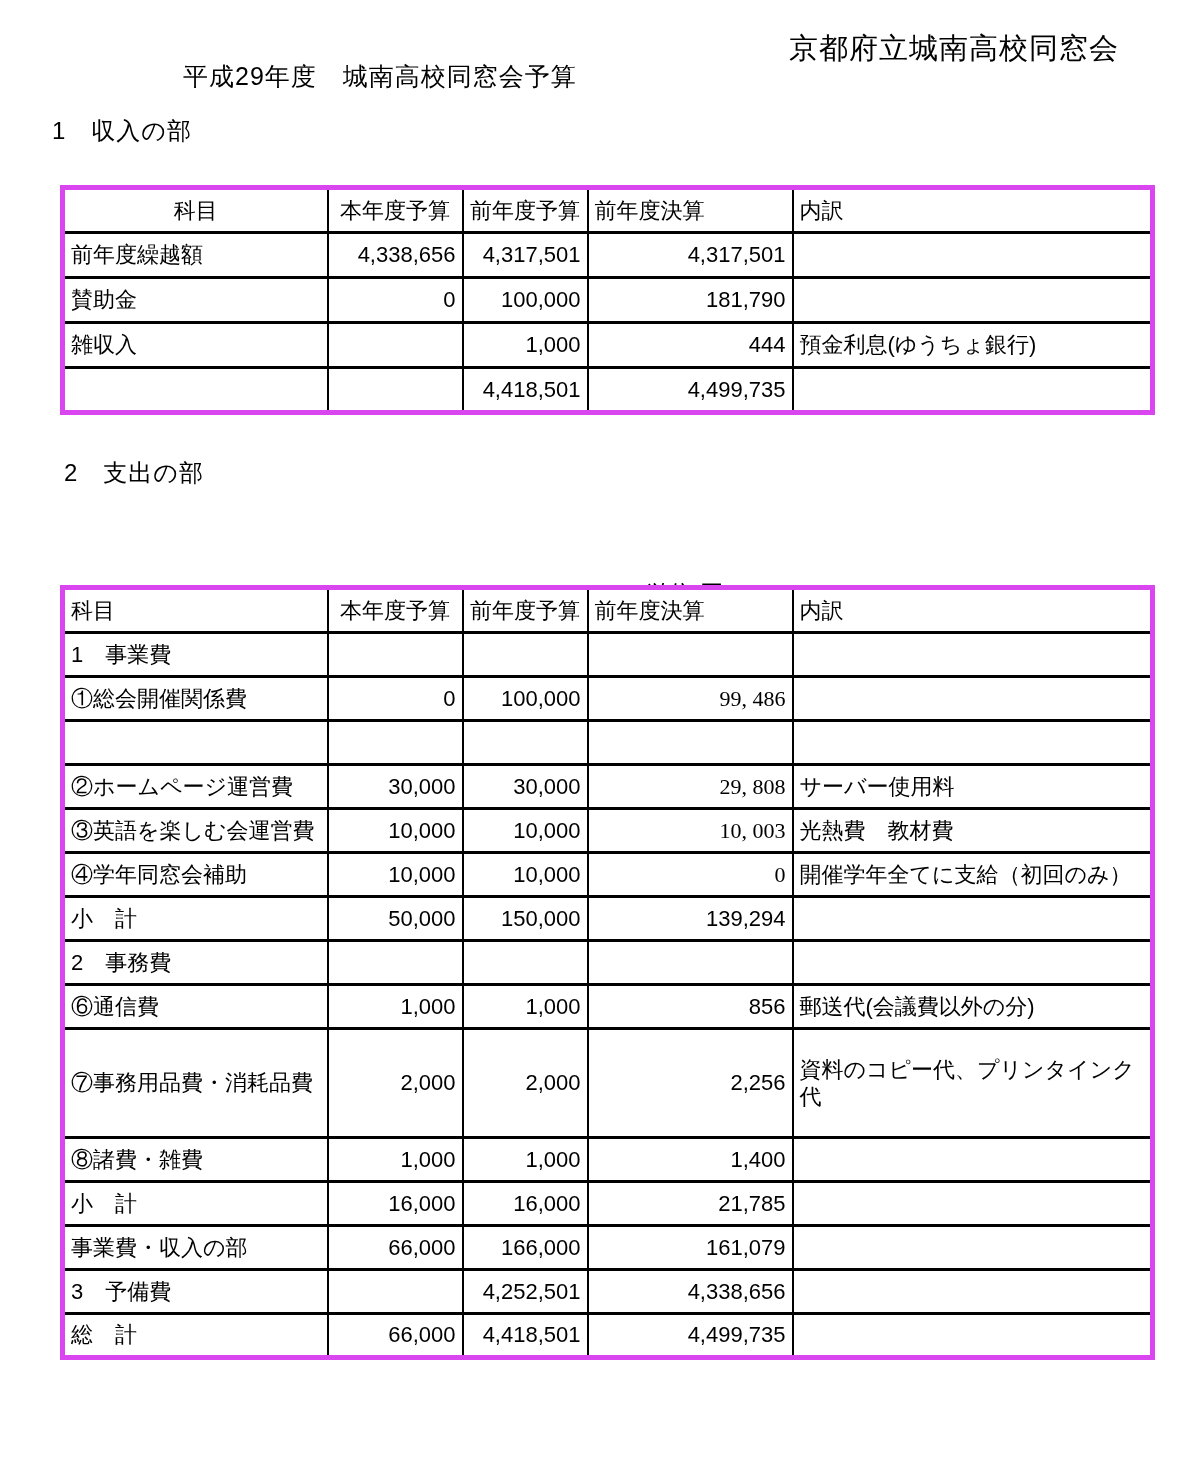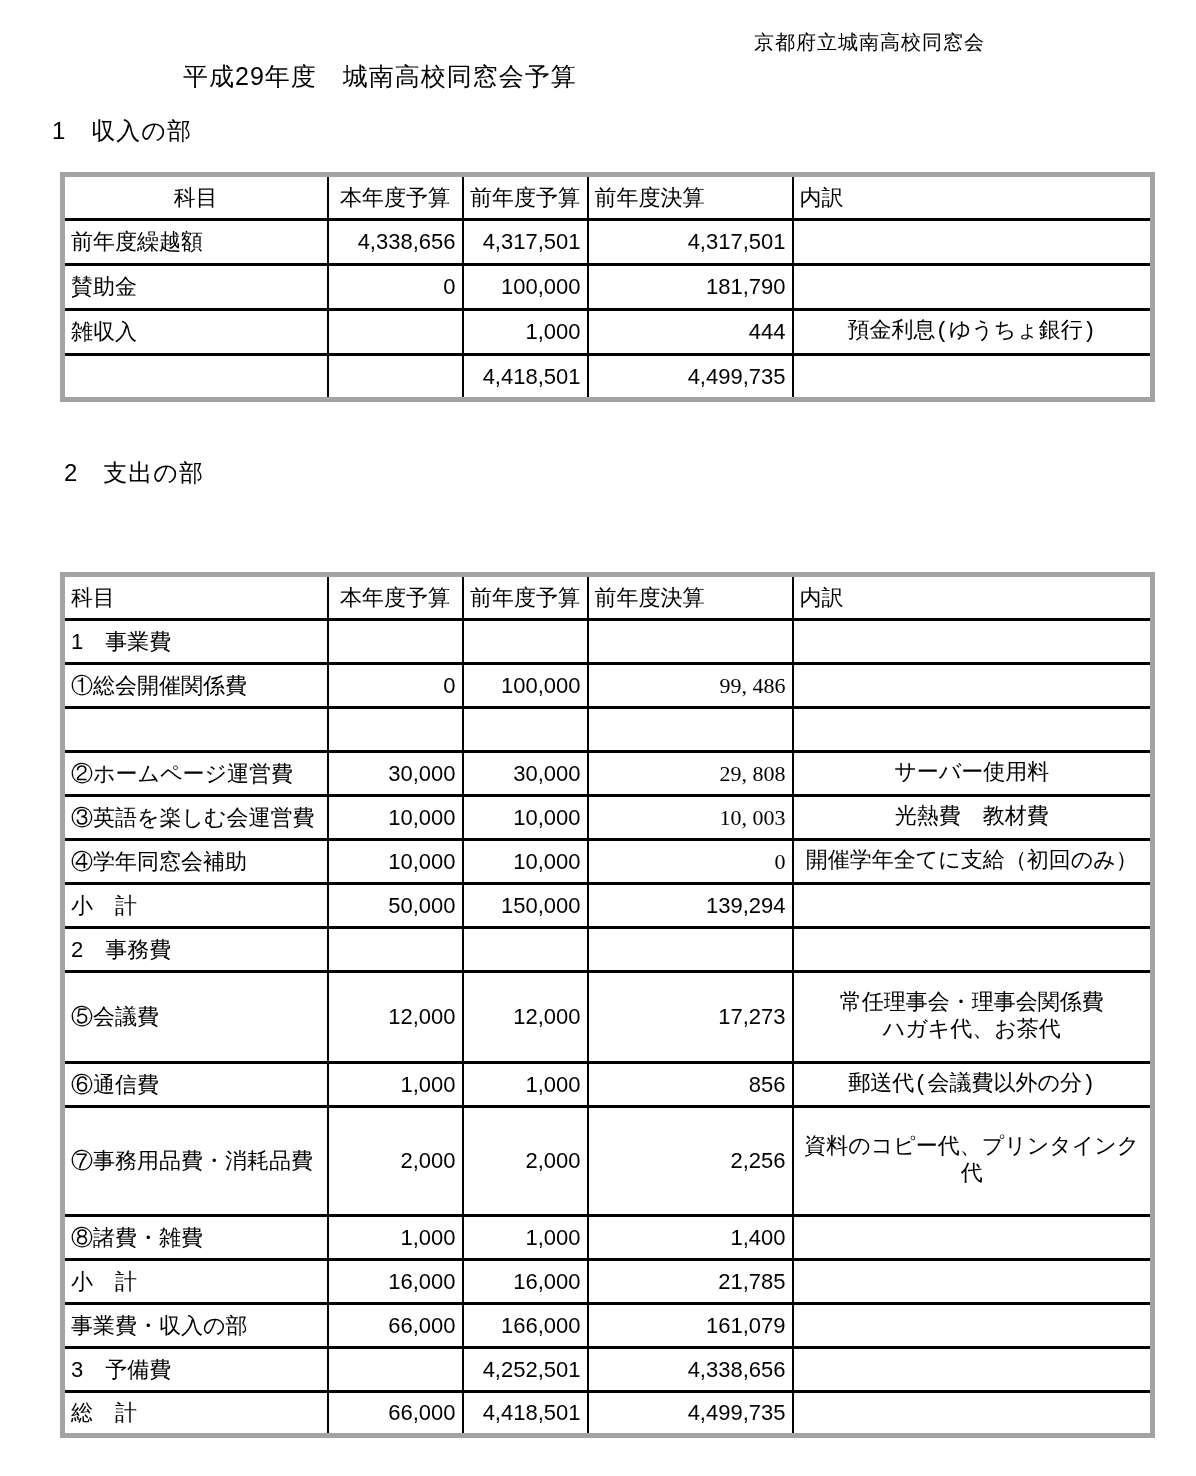--- a/index.html
+++ b/index.html
@@ -9,35 +9,36 @@
   }
   body {
     position: relative;
     width: 1196px;
     height: 1476px;
     font-family: "Liberation Sans", sans-serif;
     color: #000000;
   }
   .abs { position: absolute; }
 
-  .org-name   { left: 754px; top: 29px;  font-size: 20px; letter-spacing: 1px; }
+  .org-name   { left: 789px; top: 29px;  font-size: 29px; letter-spacing: 1px; }
   .doc-title  { left: 183px; top: 60px;  font-size: 25px; letter-spacing: 1px; }
   .sec-label  { font-size: 24px; letter-spacing: 1px; }
   .sec-1      { left: 52px;  top: 115px; }
   .sec-2      { left: 64px;  top: 457px; }
   .unit-label { font-size: 24px; text-decoration: underline; margin-top: 44px; }
   .unit-1     { left: 645px; top: 138px; }
   .unit-2     { left: 645px; top: 534px; }
 
   table.budget {
     border-collapse: collapse;
     table-layout: fixed;
     width: 1090px;
     background: #ffffff;
-    border: 5px solid #a3a3a3;
+    border: 5px solid #d946ef;
+    margin-top: 13px;
   }
   .tbl-1 { left: 60px; top: 172px; }
   .tbl-2 { left: 60px; top: 572px; }
 
   table.budget td {
     border-left: 2px solid #000;
     border-right: 2px solid #000;
     border-top: 3px solid #000;
     border-bottom: 3px solid #000;
     font-size: 22px;
@@ -49,21 +50,21 @@
   .tbl-1 tr { height: 45px; }
   .tbl-2 tr { height: 44px; }
   .tbl-2 tr.hdr-row { height: 45px; }
   .tbl-2 tr.tall-91 { height: 91px; }
   .tbl-2 tr.tall-87 { height: 109px; }
 
   td.hdr-center { text-align: center; }
   td.hdr-kamoku-1 { text-align: center; padding-right: 120px; }
   td.acct { text-align: left; padding-left: 5px; }
   td.num  { text-align: right; padding-right: 8px; }
-  td.brk  { text-align: center; padding-left: 7px; white-space: pre-line; font-family: Liberation Mono, monospace; }
+  td.brk  { text-align: left; padding-left: 7px; white-space: pre-line; }
   td.serif-num {
     font-family: "Liberation Serif", serif;
     font-size: 23px;
     text-align: right;
     padding-right: 8px;
     vertical-align: bottom;
     padding-bottom: 2px;
   }
   td.low-num {
     text-align: right;
@@ -196,28 +197,20 @@
     <td class="num">139,294</td>
     <td class="brk"></td>
   </tr>
   <tr>
     <td class="acct">2　事務費</td>
     <td class="num"></td>
     <td class="num"></td>
     <td class="num"></td>
     <td class="brk"></td>
   </tr>
-  <tr class="tall-91">
-    <td class="acct">⑤会議費</td>
-    <td class="num">12,000</td>
-    <td class="num">12,000</td>
-    <td class="num">17,273</td>
-    <td class="brk">常任理事会・理事会関係費
-ハガキ代、お茶代</td>
-  </tr>
   <tr>
     <td class="acct">⑥通信費</td>
     <td class="num">1,000</td>
     <td class="num">1,000</td>
     <td class="num">856</td>
     <td class="brk">郵送代(会議費以外の分)</td>
   </tr>
   <tr class="tall-87">
     <td class="acct">⑦事務用品費・消耗品費</td>
     <td class="num">2,000</td>

